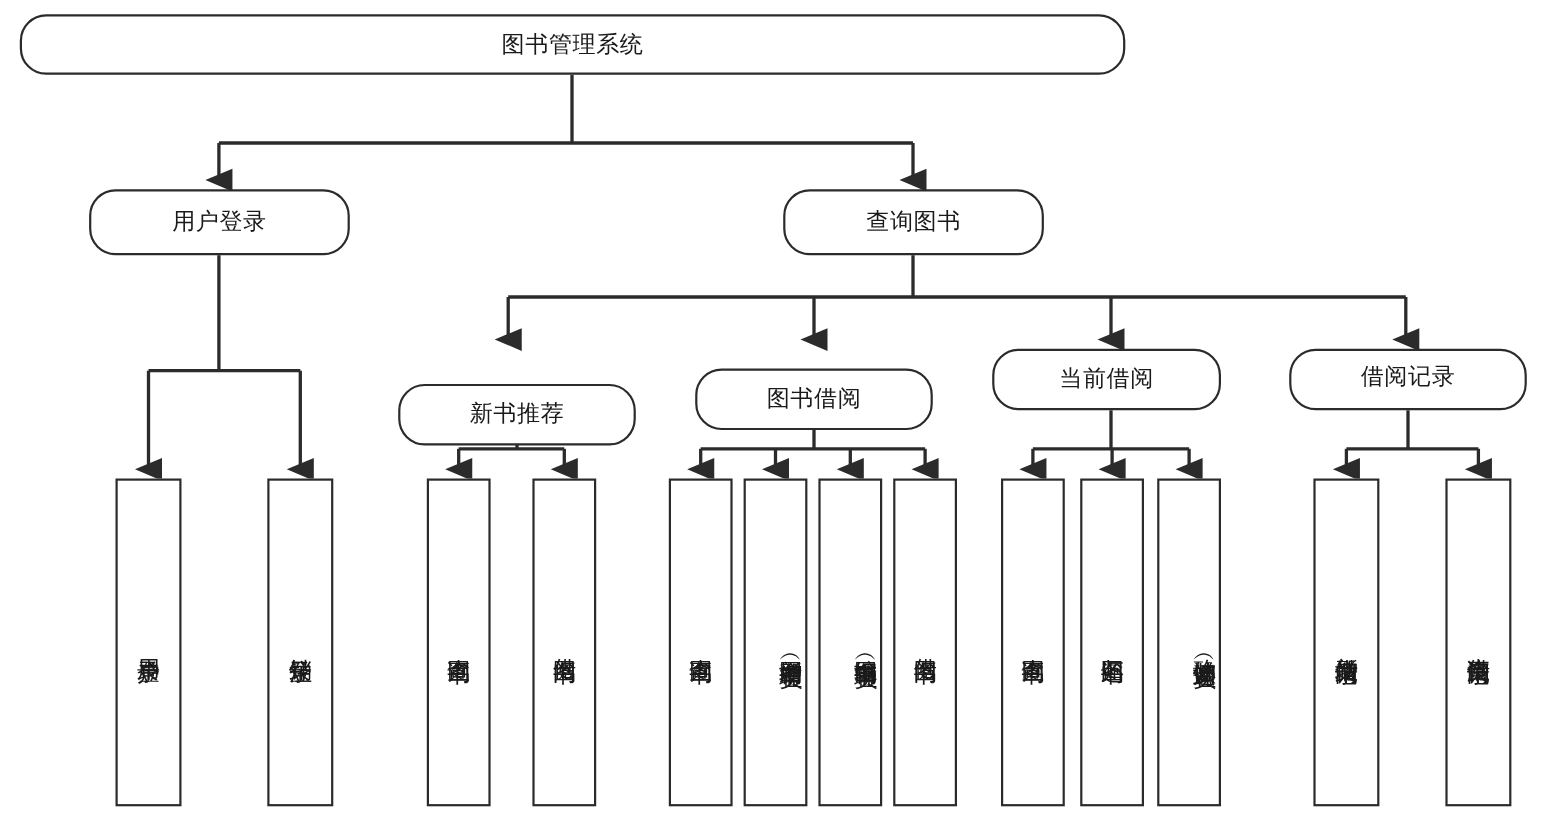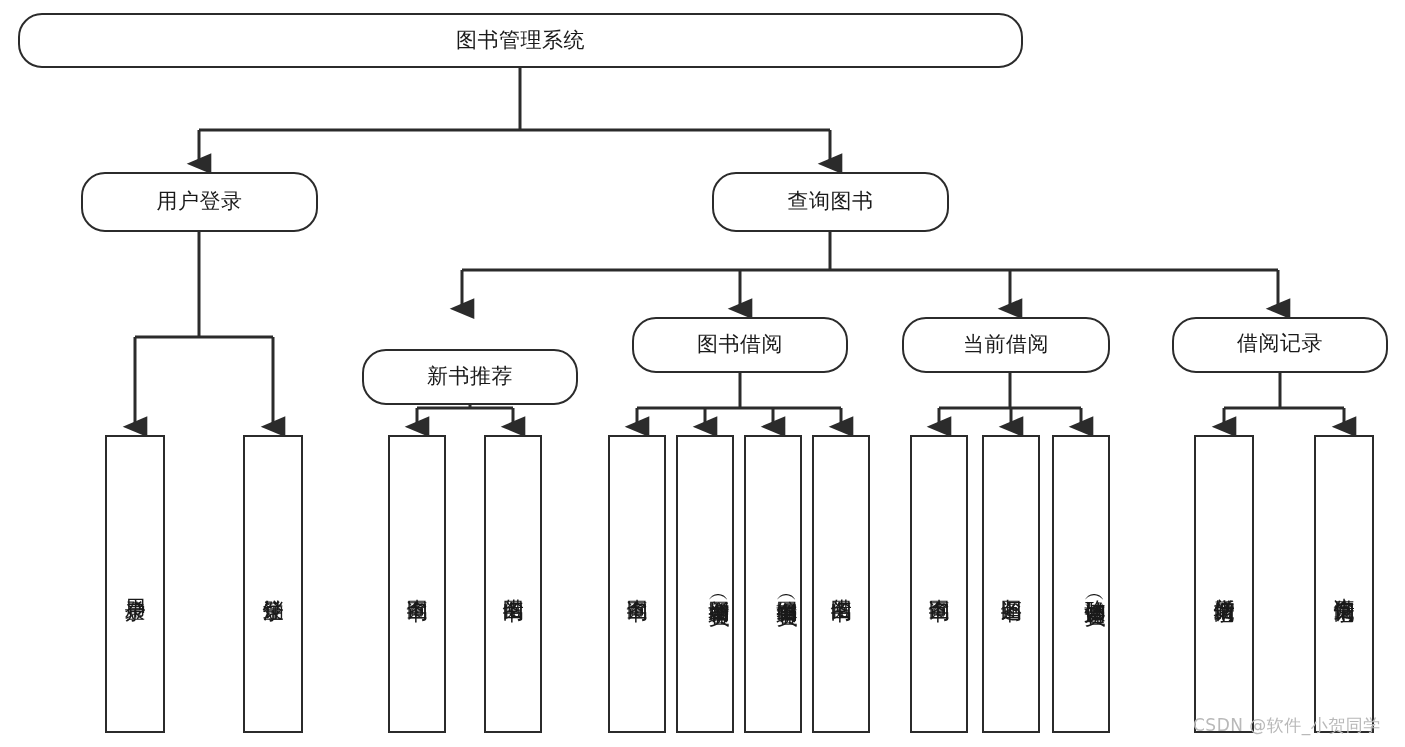--- a/index.html
+++ b/index.html
@@ -119,21 +119,21 @@
       </div>
       <div class="node node-h" style="left: 81px; top: 172px; width: 237px; height: 60px;">
         <span>用户登录</span>
       </div>
       <div class="node node-h" style="left: 712px; top: 172px; width: 237px; height: 60px;">
         <span>查询图书</span>
       </div>
       <div class="node node-h" style="left: 362px; top: 317px; width: 216px; height: 56px; margin-top: 32px;">
         <span>新书推荐</span>
       </div>
-      <div class="node node-h" style="left: 632px; top: 317px; width: 216px; height: 56px;">
+      <div class="node node-h" style="left: 632px; top: 335px; width: 216px; height: 56px;">
         <span>图书借阅</span>
       </div>
       <div class="node node-h" style="left: 902px; top: 317px; width: 208px; height: 56px;">
         <span>当前借阅</span>
       </div>
       <div class="node node-h" style="left: 1172px; top: 317px; width: 216px; height: 56px; font-family: Liberation Mono, monospace;">
         <span>借阅记录</span>
       </div>
       <div class="node node-v center-anchor" style="left: 105px; top: 435px; width: 60px; height: 298px;">
         <span>用户登录</span>
@@ -169,15 +169,14 @@
         <span>确认归还（管理员）</span>
       </div>
       <div class="node node-v center-anchor" style="left: 1194px; top: 435px; width: 60px; height: 298px;">
         <span>新增借阅记录</span>
       </div>
       <div class="node node-v center-anchor" style="left: 1314px; top: 435px; width: 60px; height: 298px;">
         <span>查询借阅记录</span>
       </div>
     </div>
 
-  <div class="watermark" style="left: 1193px; top: 714px;">CSDN @软件_小贺同学</div>
 
 </div>
 
 </body></html>

